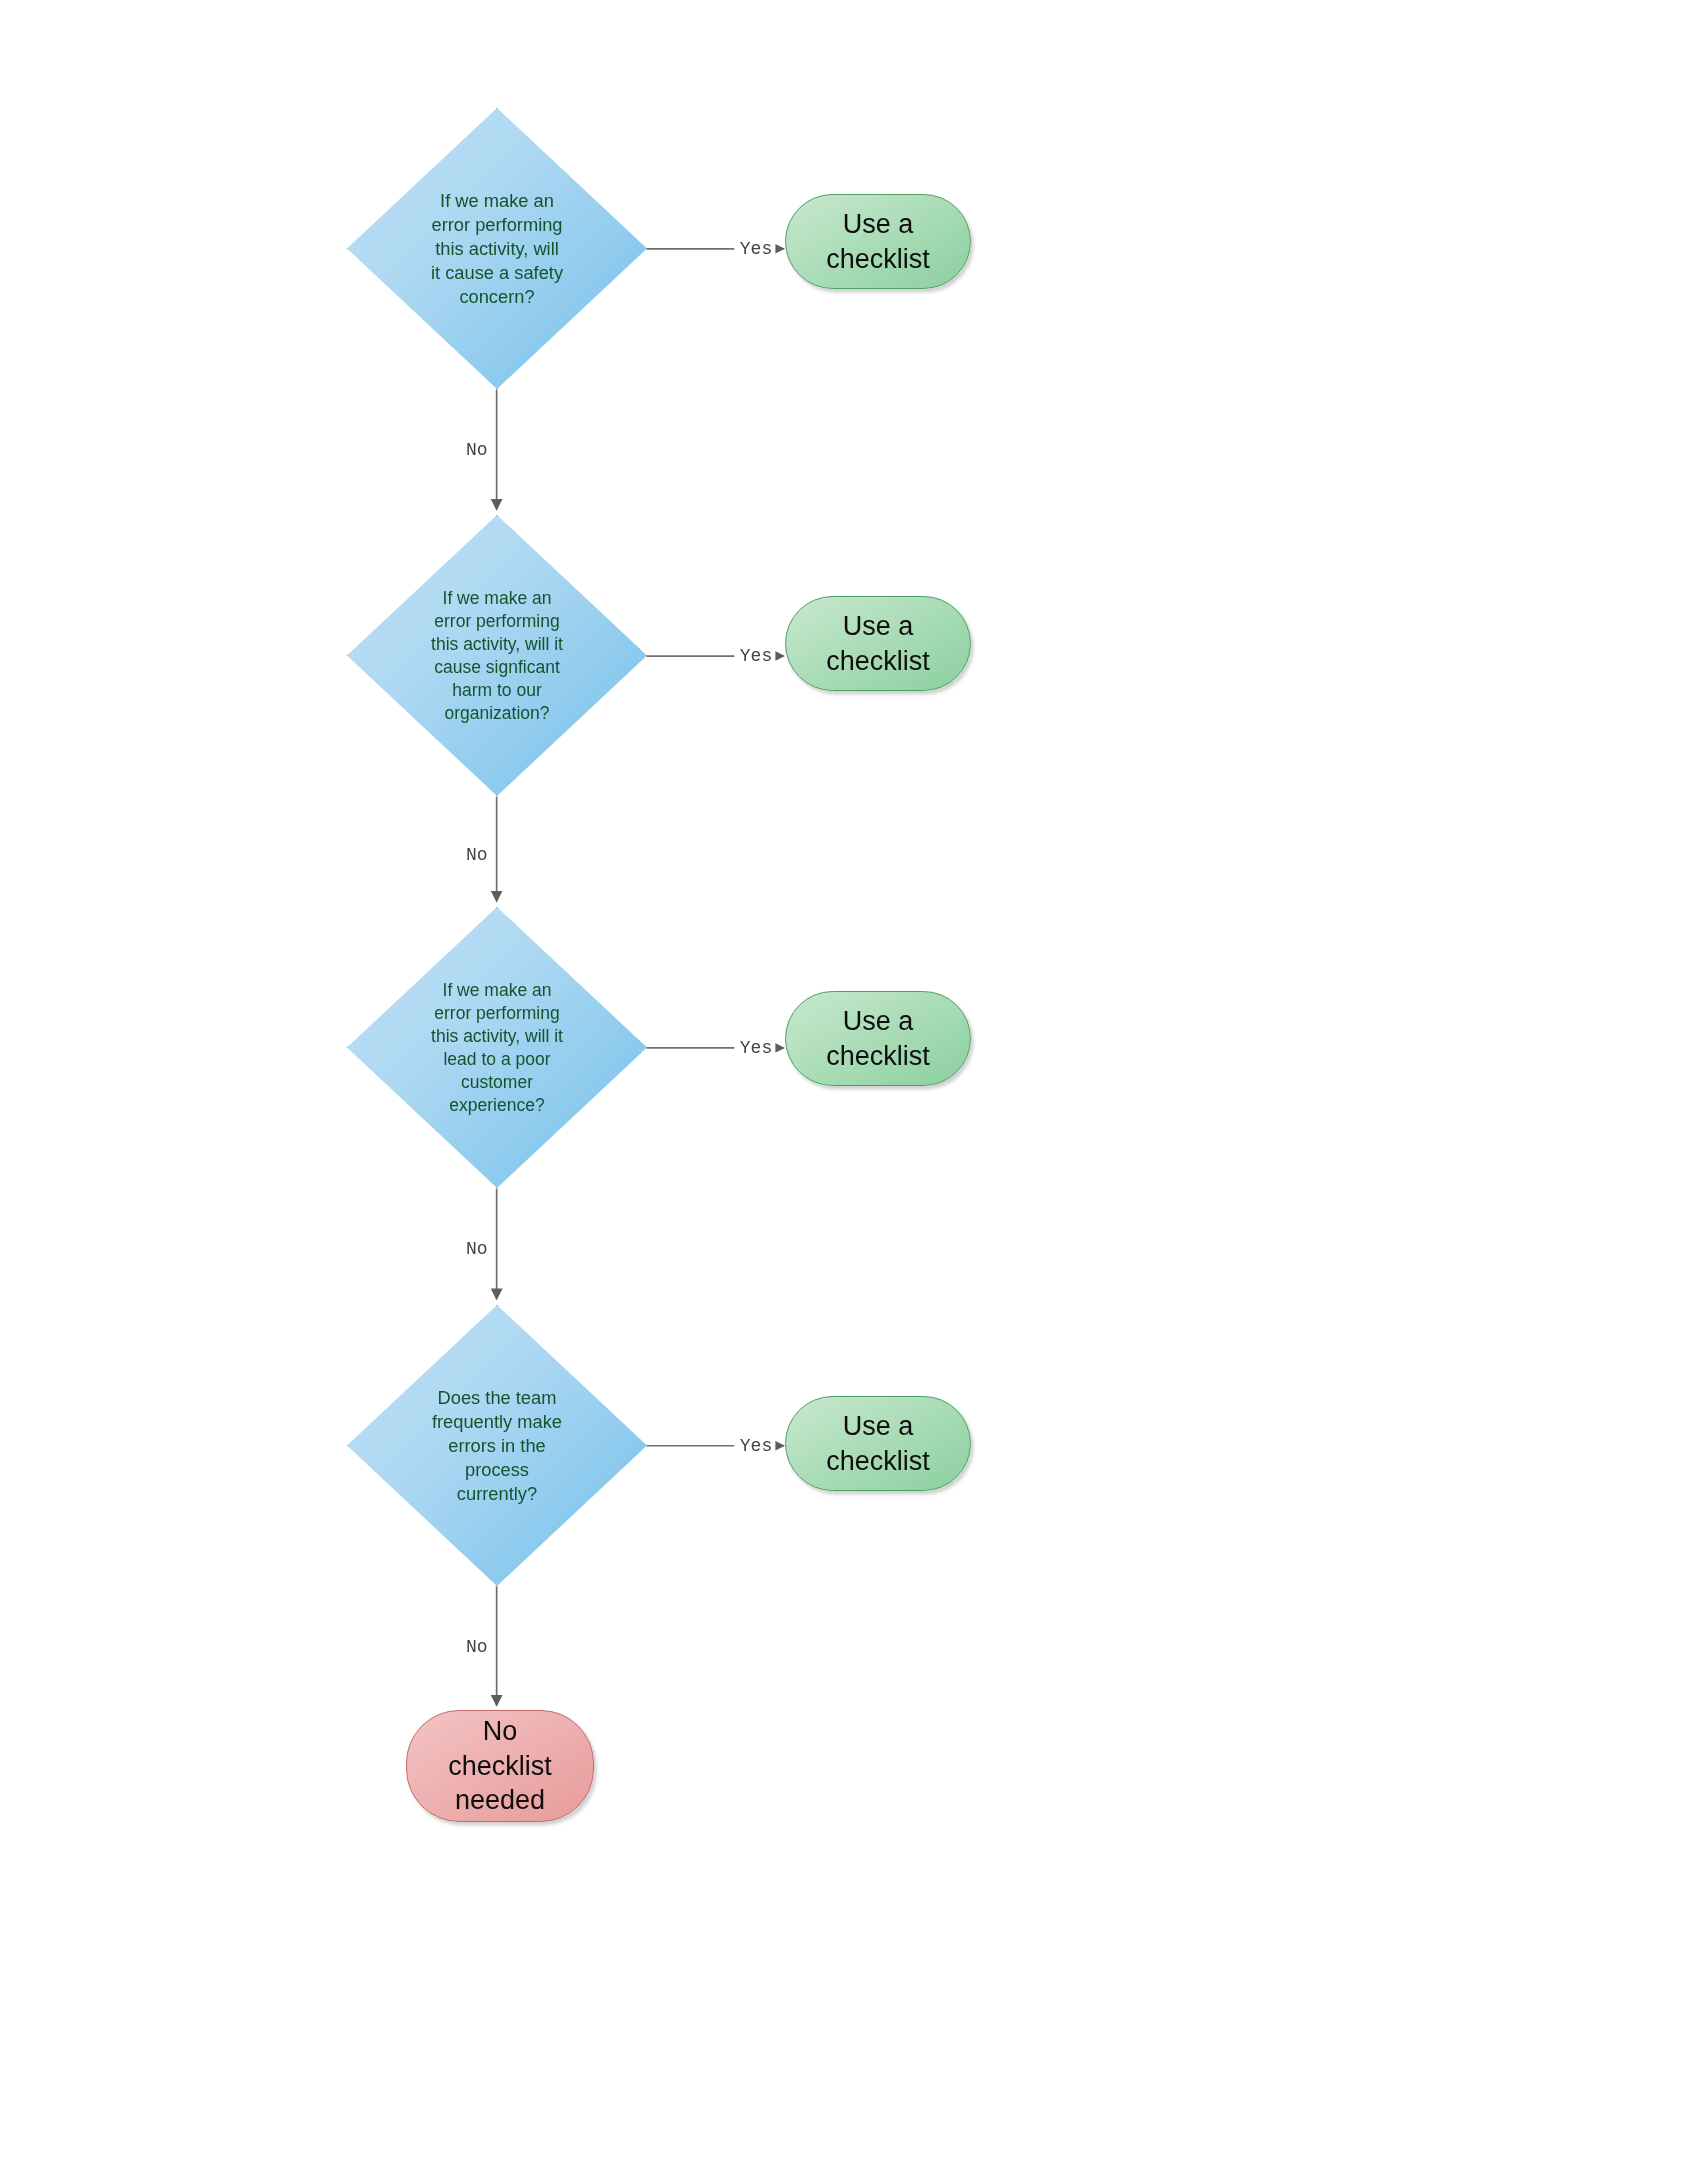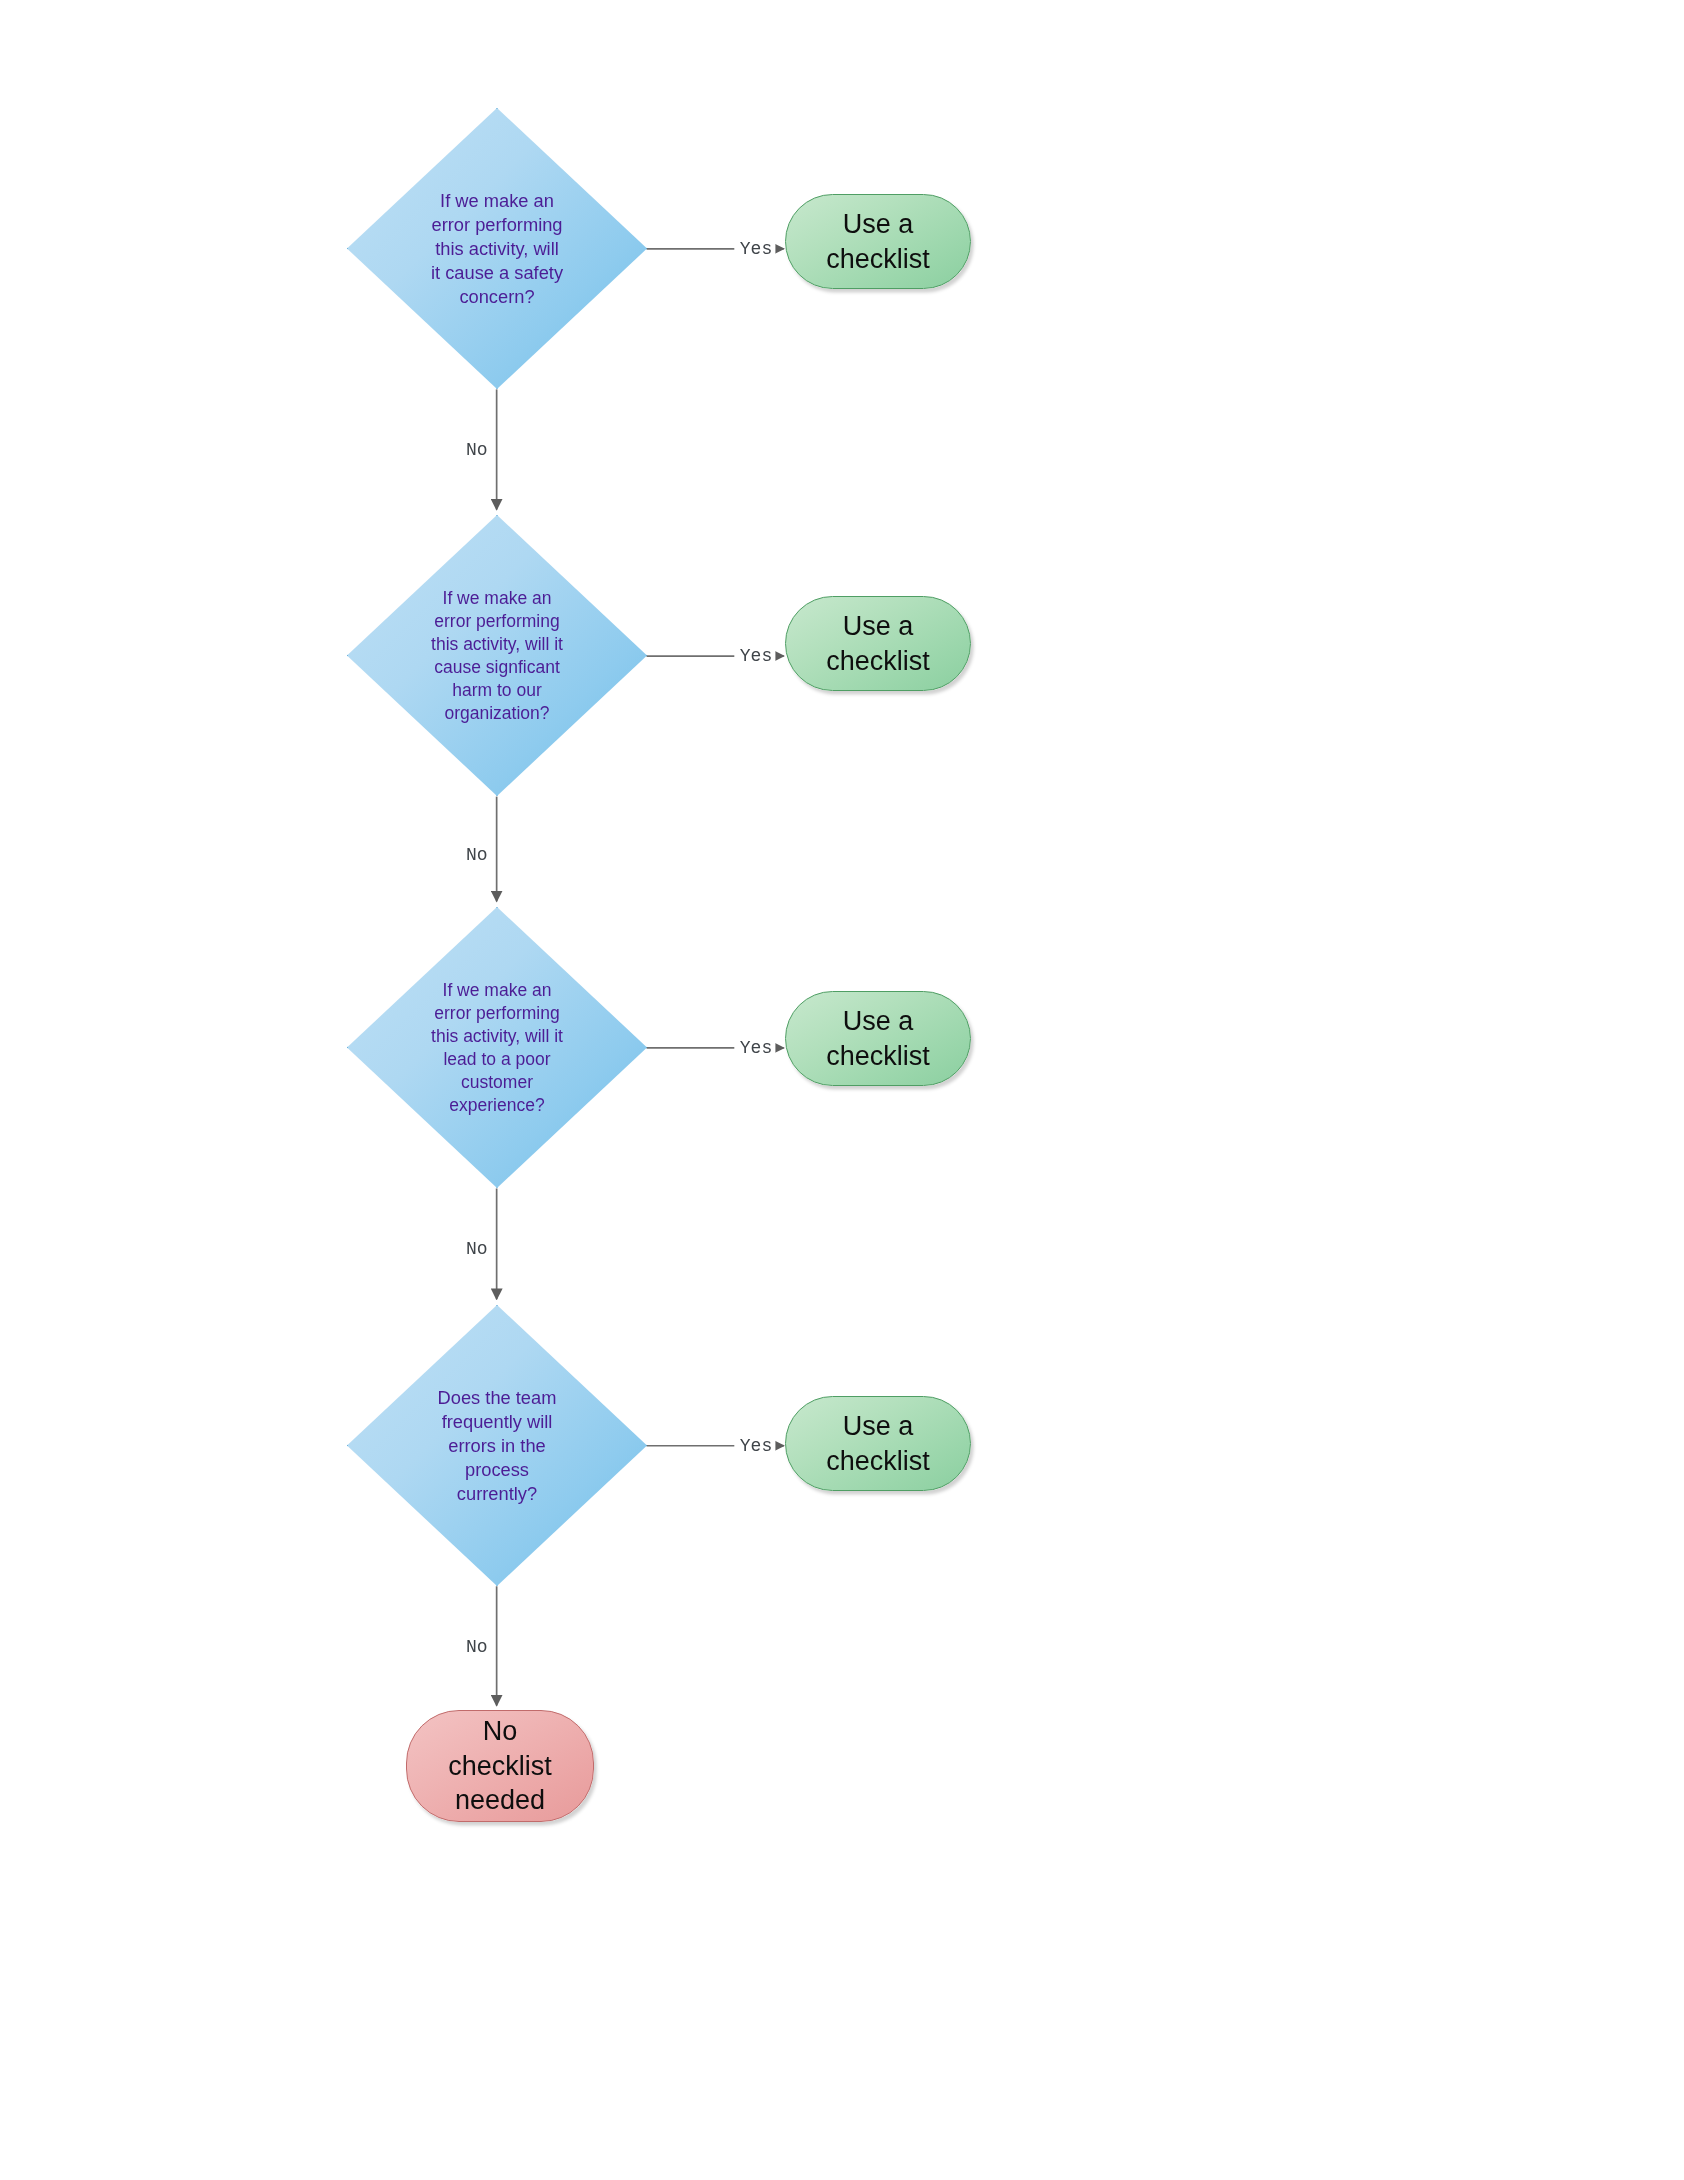--- a/index.html
+++ b/index.html
@@ -43,21 +43,21 @@
   }
   .decision .diamond-label {
     position: absolute;
     left: 50%;
     top: 50%;
     transform: translate(-50%, -50%);
     width: 175px;
     text-align: center;
     font-size: 18.3px;
     line-height: 1.32;
-    color: #4c1d95;
+    color: #14532d;
     white-space: pre-line;
   }
 
   
   .pill {
     position: absolute;
     display: flex;
     align-items: center;
     justify-content: center;
     text-align: center;
@@ -198,21 +198,21 @@
 checklist</div>
   </div>
 
   <div class="edge-label yes" style="left:756px; top:1048px;">Yes</div>
 
   <div class="edge-label no" style="left:491px; top:1249px;">No</div>
 
   <div class="decision" style="left:347px; top:1305px;">
     <div class="diamond-shape"></div>
     <div class="diamond-label">Does the team
-frequently will
+frequently make
 errors in the
 process
 currently?</div>
   </div>
 
   <div class="pill green" style="left:785px; top:1396px; width:186px; height:95px;">
     <div class="pill-shape"></div>
     <div class="pill-label">Use a
 checklist</div>
   </div>

